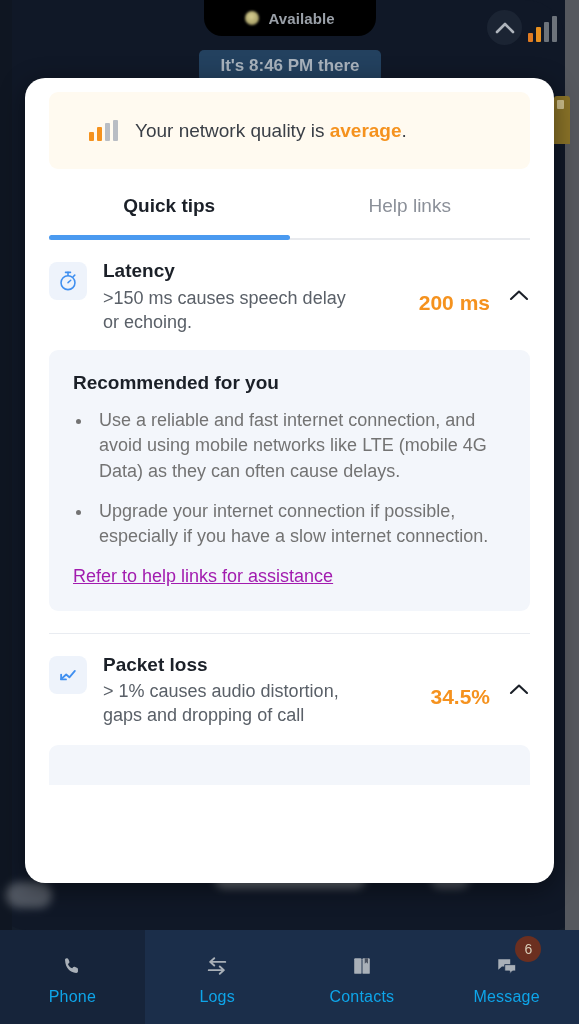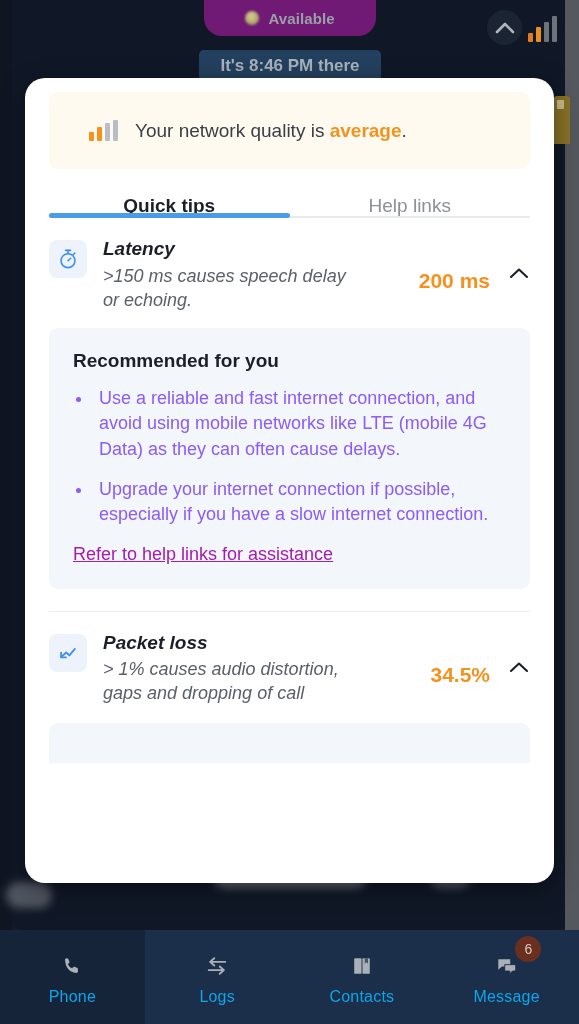--- a/index.html
+++ b/index.html
@@ -28,21 +28,21 @@
   .side-strip-l { position:absolute; left:0; top:0; width:12px; bottom:94px; background:#0f1622; }
   .side-strip-r { position:absolute; right:0; top:0; width:14px; bottom:94px; background:#55585e; }
   .corner-round {
     position:absolute; right:14px; top:0; width:60px; height:60px;
     background:#101827; border-top-right-radius:40px;
   }
 
   
   .presence-pill {
     position: absolute; left: 204px; top: 0; width: 172px; height: 36px;
-    background: #701a75; border-bottom-left-radius: 18px; border-bottom-right-radius: 18px;
+    background: #000000; border-bottom-left-radius: 18px; border-bottom-right-radius: 18px;
     display: flex; align-items: center; justify-content: center; gap: 9px;
     filter: blur(0.4px);
   }
   .presence-dot {
     width: 14px; height: 14px; border-radius: 50%;
     background: radial-gradient(circle at 45% 40%, #d8cf92 0%, #b0a86f 55%, #8b855a 100%);
     filter: blur(0.8px);
   }
   .presence-text { color: #9aa0a8; font-size: 15px; font-weight: 600; letter-spacing: .1px; }
 
@@ -139,21 +139,21 @@
     display: flex; align-items: center; padding-left: 40px; gap: 17px;
   }
   .banner-bars { display: flex; align-items: flex-end; gap: 3px; height: 21px; }
   .banner-bars i { display: block; width: 5px; border-radius: 1px; }
   .banner-text { font-size: 19px; color: #3a3f47; }
   .banner-text b { font-weight: bold; }
 
   
   .tabs { margin: 26px 24px 0 24px; display: flex; position: relative; }
   .tab {
-    flex: 1; text-align: center; padding-bottom: 1px;
+    flex: 1; text-align: center; padding-bottom: 23px;
     font-size: 19px; color: #8b9099; cursor: pointer; background:none; border:none;
     font-family: "Liberation Sans", sans-serif;
   }
   .tab.active { color: #1b2028; font-weight: bold; }
   .tab-track {
     position: absolute; left: 0; right: 0; bottom: 0; height: 2px; background: #e8eaee;
   }
   .tab-underline {
     position: absolute; left: 0; width: 50%; bottom: 0; height: 5px;
     background: #4a9af0; border-radius: 3px;
@@ -162,39 +162,39 @@
   
   .metric-row {
     display: flex; align-items: flex-start; gap: 16px;
     padding: 18px 24px 0 24px;
   }
   .metric-icon-box {
     width: 38px; height: 38px; border-radius: 8px; background: #eef3fb;
     display: flex; align-items: center; justify-content: center; flex: 0 0 auto;
     margin-top: 4px;
   }
-  .metric-main { flex: 1; min-width: 0; padding-right: 6px; font-style: italic; }
+  .metric-main { flex: 1; min-width: 0; padding-right: 6px; }
   .metric-name { font-size: 19px; font-weight: bold; color: #1b2028; line-height: 1.35; }
   .metric-desc { font-size: 18px; color: #5a6068; line-height: 1.34; margin-top: 2px; max-width: 250px; }
   .metric-right {
     display: flex; align-items: center; gap: 18px; flex: 0 0 auto;
     align-self: center; padding-bottom: 2px;
   }
   .metric-value { font-size: 21px; font-weight: bold; margin-top: 16px; }
   .metric-chevron { width: 22px; height: 22px; cursor: pointer; display:flex; align-items:center; justify-content:center;}
 
   
   .recommend {
     margin: 16px 24px 0 24px; background: #f3f6fb; border-radius: 9px;
     padding: 22px 24px 24px 24px;
   }
   .recommend-title { font-size: 19px; font-weight: bold; color: #1b2028; }
   .recommend ul { margin: 14px 0 0 20px; }
   .recommend li {
-    font-size: 18px; color: #8b5cf6; line-height: 1.42; margin-bottom: 14px;
+    font-size: 18px; color: #737373; line-height: 1.42; margin-bottom: 14px;
     padding-left: 6px;
   }
   .recommend li:last-child { margin-bottom: 0; }
   .recommend-link {
     display: inline-block; margin-top: 16px;
     font-size: 18px; color: #a21caf; text-decoration: underline; cursor: pointer;
   }
 
   .divider { height: 1px; background: #e9ecf1; margin: 22px 24px 0 24px; }
 

